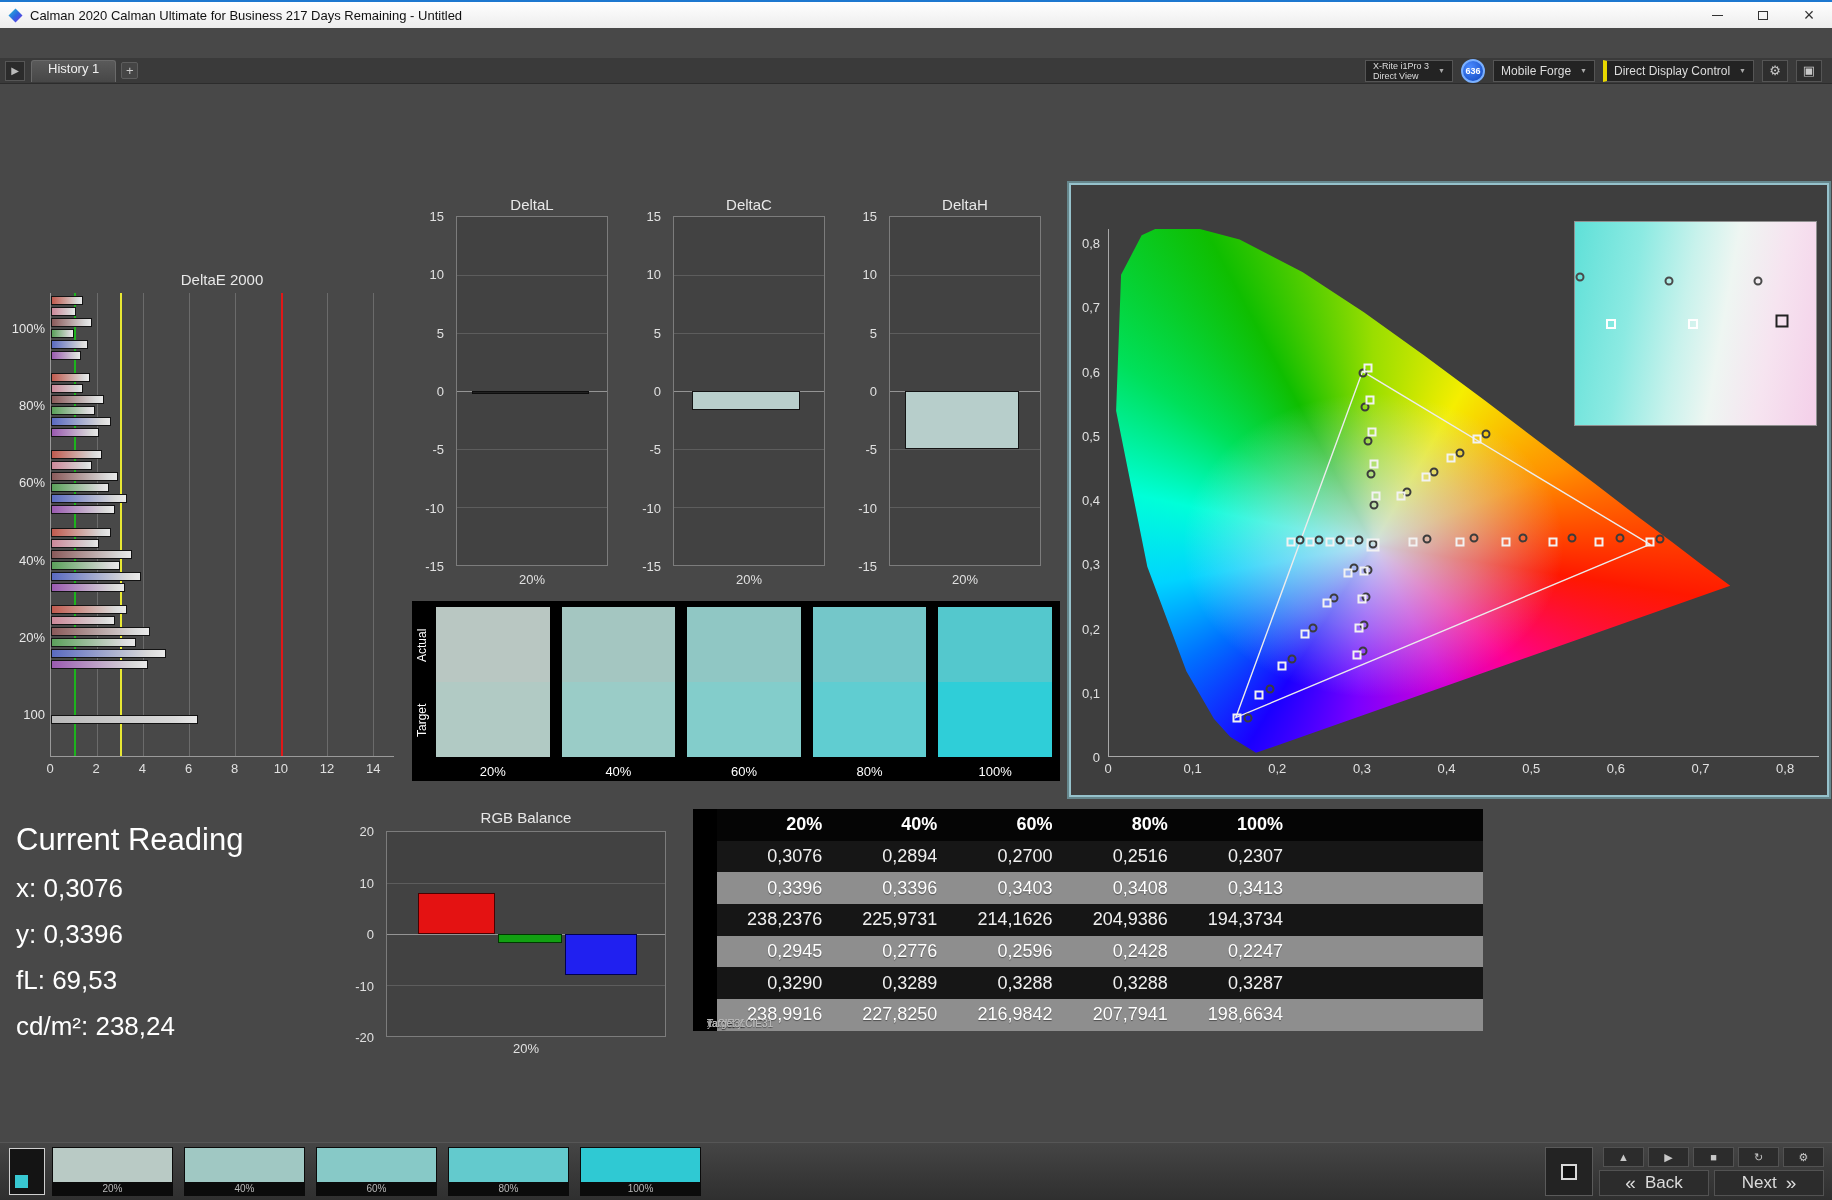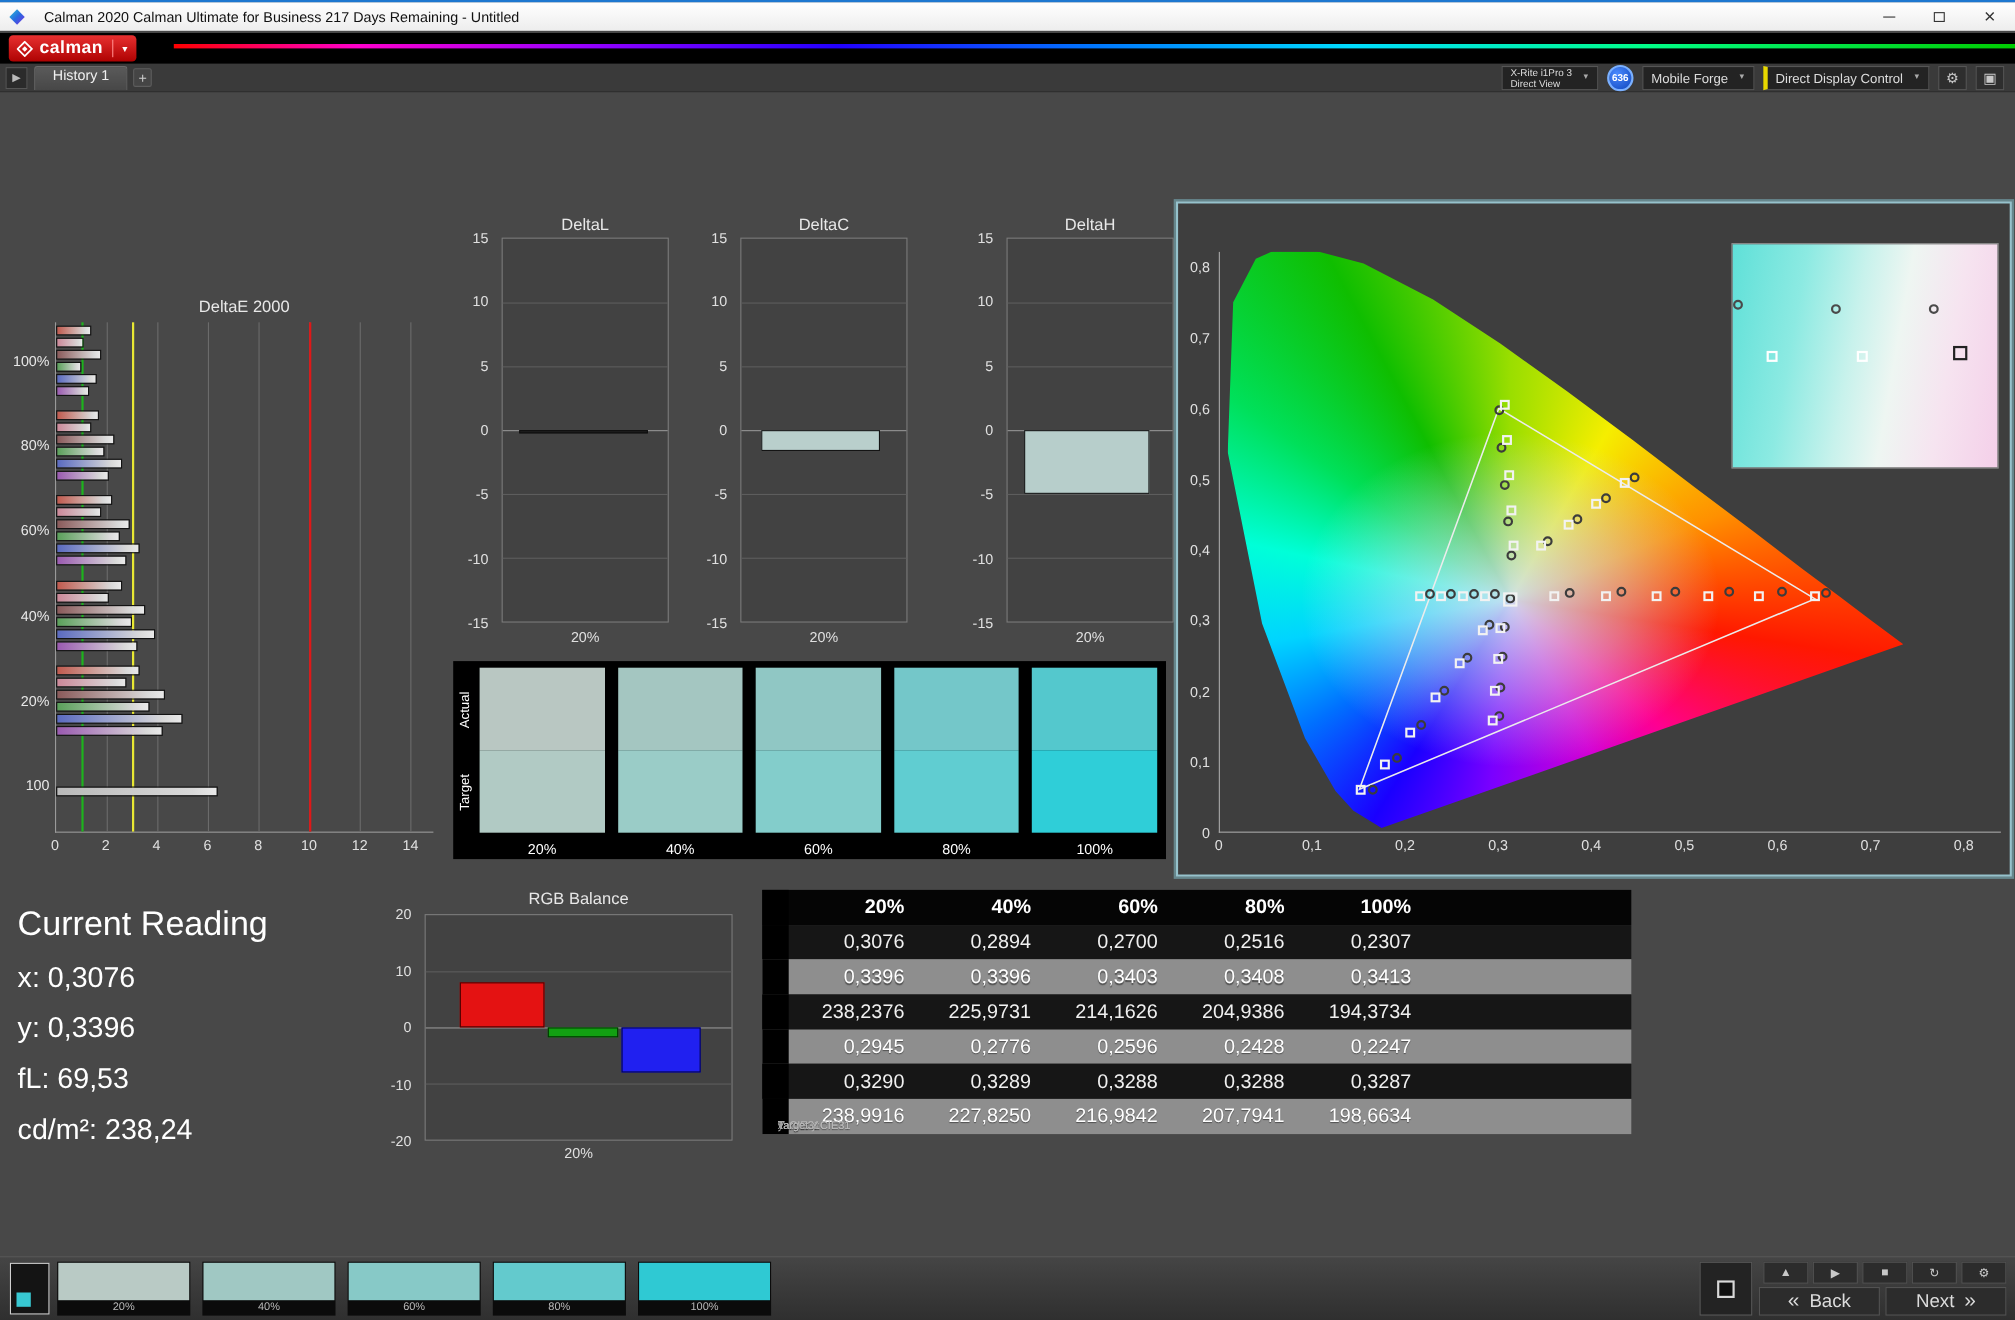--- a/index.html
+++ b/index.html
@@ -2,21 +2,21 @@
 <html><head>
 <meta charset="utf-8">
 <style>
 *{box-sizing:border-box;margin:0;padding:0;}
 body{width:1832px;height:1200px;background:#222;font-family:"Liberation Sans",sans-serif;-webkit-font-smoothing:antialiased;}
 .window{position:relative;width:1832px;height:1200px;overflow:hidden;background:#484848;}
 
 
 .titlebar{position:absolute;top:0;left:0;right:0;height:28px;background:linear-gradient(#ffffff,#ededed);border-top:2px solid #1e78d0;display:flex;align-items:center;padding-left:8px;}
 .app-icon{width:15px;height:15px;display:inline-block;}
-.title-text{font-size:13px;color:#111;margin-left:17px;white-space:nowrap;}
+.title-text{font-size:13px;color:#111;margin-left:7px;white-space:nowrap;}
 .win-controls{margin-left:auto;display:flex;height:100%;}
 .win-btn{width:46px;display:flex;align-items:center;justify-content:center;color:#333;cursor:default;}
 .glyph-min{width:11px;height:1px;background:#333;display:block;}
 .glyph-max{width:10px;height:9px;border:1px solid #333;display:block;}
 .win-close{font-size:18px;}
 
 
 .logobar{position:absolute;top:30px;left:0;right:0;height:28px;background:#000;}
 .calman-logo{position:absolute;left:8px;top:2px;height:24px;background:linear-gradient(#e83030,#ae0202);border-radius:4px;display:flex;align-items:center;padding:0 7px;gap:6px;}
 .logo-diamond{width:15px;height:15px;display:inline-block;}
@@ -52,21 +52,21 @@
 .vgrid{position:absolute;top:0;bottom:0;width:1px;background:#6b6b6b;}
 .refline{position:absolute;top:0;bottom:0;width:2px;}
 .hbar{position:absolute;left:0;height:9px;border:1px solid #131313;}
 #deltae .xlabels{position:absolute;left:38px;top:492px;width:344px;height:18px;}
 .xtick{position:absolute;transform:translateX(-50%);font-size:13px;color:#e0e0e0;}
 
 
 .chart.mini{position:absolute;width:206px;height:404px;}
 #deltal{left:408px;top:112px;}
 #deltac{left:625px;top:112px;}
-#deltah{left:867px;top:112px;}
+#deltah{left:841px;top:112px;}
 .chart.mini .ctitle{top:0;left:48px;width:152px;}
 .chart.mini .plot{position:absolute;left:48px;top:20px;width:152px;height:350px;background:#424242;border:1px solid #7c7c7c;}
 .chart.mini .ylabels{position:absolute;left:0;top:20px;width:42px;height:350px;}
 .ytick{position:absolute;right:6px;transform:translateY(-50%);font-size:13px;color:#e0e0e0;}
 .hgrid{position:absolute;left:0;right:0;height:1px;background:#5d5d5d;}
 .hgrid.zero{background:#949494;}
 .vbar{position:absolute;}
 .chart.mini .xlab{position:absolute;left:48px;top:376px;width:152px;text-align:center;font-size:13px;color:#e0e0e0;}
 
 
@@ -167,33 +167,20 @@
       <div class="win-btn">
           <span class="glyph-min"></span>
         </div>
       <div class="win-btn">
           <span class="glyph-max"></span>
         </div>
       <div class="win-btn win-close">×</div>
     </div>
   </div>
 
-  <div class="logobar">
-    <div class="calman-logo">
-      <span class="logo-diamond">
-        <svg width="15" height="15" viewBox="0 0 15 15">
-            <polygon points="7.5,1 14,7.5 7.5,14 1,7.5" fill="none" stroke="#fff" stroke-width="1.6"></polygon>
-            <polygon points="7.5,5 10,7.5 7.5,10 5,7.5" fill="#fff"></polygon>
-          </svg>
-      </span>
-      <span class="logo-text">calman</span>
-      <span class="logo-caret">▼</span>
-    </div>
-    <div class="rainbow"></div>
-  </div>
 
   <div class="tabbar">
     <div class="hist-btn">▶</div>
     <div class="tab">
         <span>History 1</span>
       </div>
     <div class="addtab">+</div>
     <div class="tab-right">
       <div class="dd meter">
         <span class="dd-lines">

